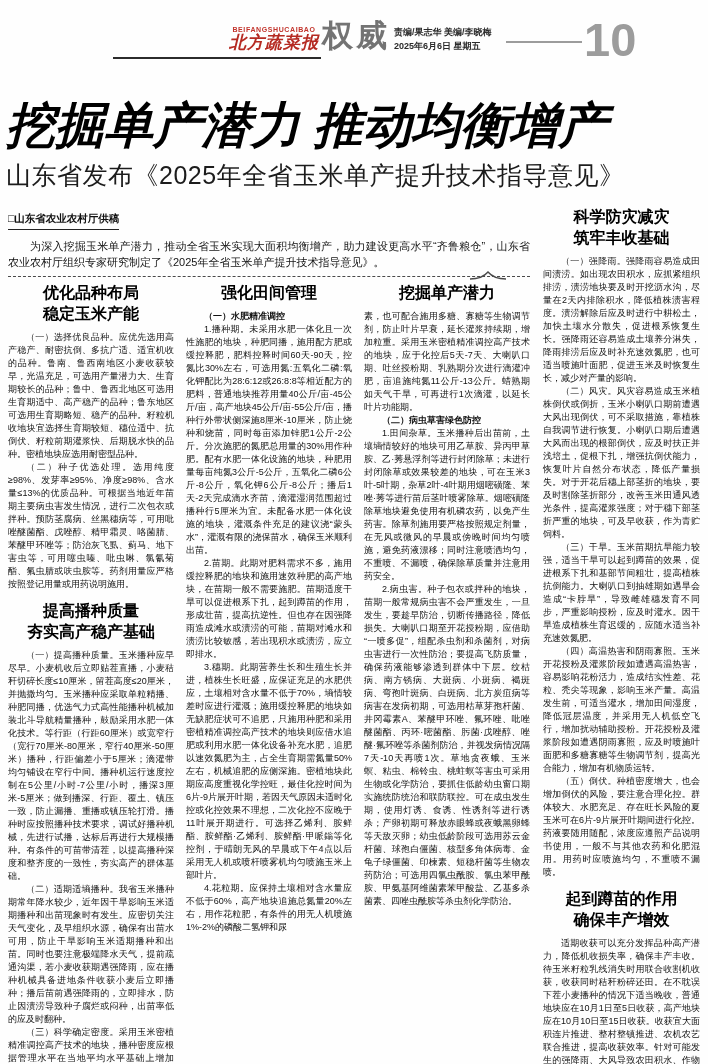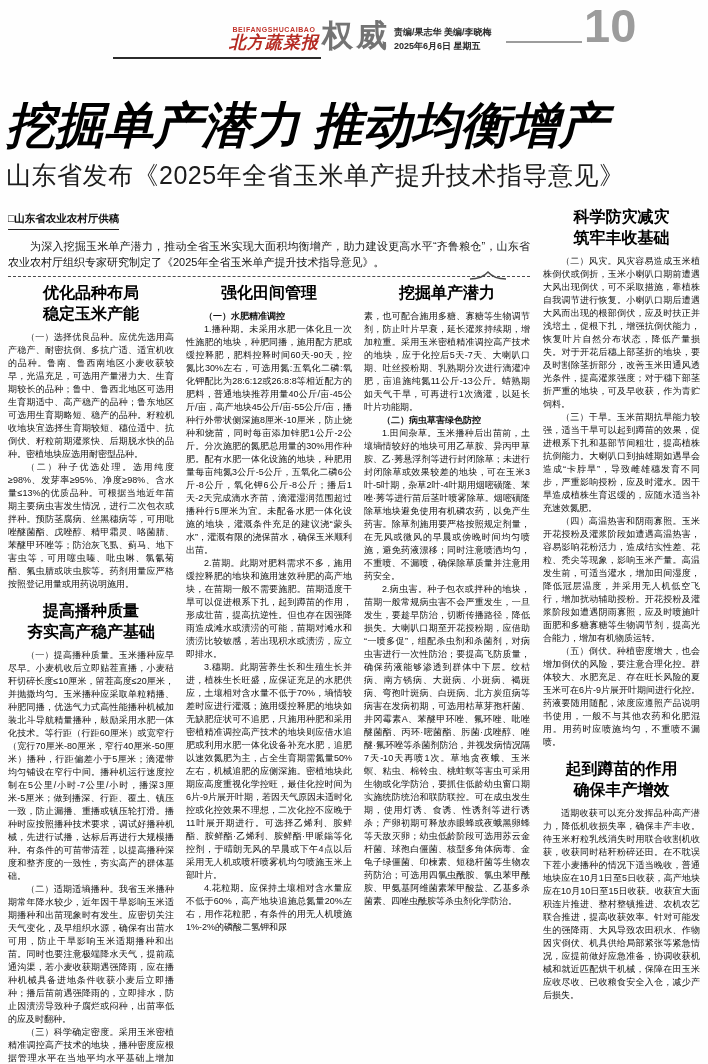--- a/index.html
+++ b/index.html
@@ -12,21 +12,21 @@
   
   .masthead{position:relative;height:94px;}
   .logo-block{position:absolute;left:113px;top:26px;width:208px;text-align:right;}
   .logo-inner{display:inline-block;text-align:center;padding-right:2px;}
   .logo-en{font-size:7px;letter-spacing:.6px;color:#c2342c;font-weight:bold;line-height:1;}
   .logo-cn{font-size:17px;color:#b52a22;font-weight:bold;font-style:italic;line-height:1.2;letter-spacing:1px;}
   .logo-underline{position:absolute;left:0;bottom:-6px;width:208px;height:2px;background:#2b2b2b;}
   .authority{position:absolute;left:322px;top:20px;font-size:31px;font-weight:bold;color:#737373;letter-spacing:3px;line-height:1;}
   .edition-info{position:absolute;left:394px;top:26px;font-size:9px;font-weight:bold;color:#2a2a2a;line-height:1.55;white-space:nowrap;}
   .header-rule{position:absolute;left:506px;top:41px;width:76px;height:2px;background:#9c9c9c;}
-  .page-number{position:absolute;left:584px;top:2px;font-size:47px;font-weight:bold;color:#9c9c9c;line-height:1;}
+  .page-number{position:absolute;left:584px;top:16px;font-size:47px;font-weight:bold;color:#9c9c9c;line-height:1;}
   
   .headline{margin:4px 6px 0;font-size:49px;font-weight:900;color:#000000;letter-spacing:0px;line-height:1.12;white-space:nowrap;font-style:italic;}
   .deck{margin:6px 6px 0;font-size:25px;font-weight:500;color:#1c1c1c;letter-spacing:.5px;white-space:nowrap;}
   
   .main{display:flex;gap:13px;padding:16px 8px 0;}
   .left-area{flex:0 0 522px;width:522px;}
   .byline{display:inline-block;font-size:10.5px;font-weight:bold;color:#111;border-bottom:1.5px solid #222;padding-bottom:3px;}
   .lead{margin:8px 0 6px;font-size:11px;line-height:16px;text-indent:2em;text-align:justify;color:#151515;}
   .divider{position:relative;border-top:1.6px dashed #4a4a4a;margin:4px 0 2px;}
   .divider svg{position:absolute;right:22px;top:-8px;}
@@ -113,20 +113,21 @@
         </div>
 
       </div>
     </div>
 
     <div class="col right-col">
       <h3 class="sec top">
         <div>科学防灾减灾</div>
         <div>筑牢丰收基础</div>
       </h3>
+      <p>（一）强降雨。强降雨容易造成田间渍涝。如出现农田积水，应抓紧组织排涝，渍涝地块要及时开挖沥水沟，尽量在2天内排除积水，降低植株渍害程度。渍涝解除后应及时进行中耕松土，加快土壤水分散失，促进根系恢复生长。强降雨还容易造成土壤养分淋失，降雨排涝后应及时补充速效氮肥，也可适当喷施叶面肥，促进玉米及时恢复生长，减少对产量的影响。</p>
       <p>（二）风灾。风灾容易造成玉米植株倒伏或倒折，玉米小喇叭口期前遭遇大风出现倒伏，可不采取措施，靠植株自我调节进行恢复。小喇叭口期后遭遇大风而出现的根部倒伏，应及时扶正并浅培土，促根下扎，增强抗倒伏能力，恢复叶片自然分布状态，降低产量损失。对于开花后穗上部茎折的地块，要及时割除茎折部分，改善玉米田通风透光条件，提高灌浆强度；对于穗下部茎折严重的地块，可及早收获，作为青贮饲料。</p>
       <p>（三）干旱。玉米苗期抗旱能力较强，适当干旱可以起到蹲苗的效果，促进根系下扎和基部节间粗壮，提高植株抗倒能力。大喇叭口到抽雄期如遇旱会造成“卡脖旱”，导致雌雄穗发育不同步，严重影响授粉，应及时灌水。因干旱造成植株生育迟缓的，应随水适当补充速效氮肥。</p>
       <p>（四）高温热害和阴雨寡照。玉米开花授粉及灌浆阶段如遭遇高温热害，容易影响花粉活力，造成结实性差、花粒、秃尖等现象，影响玉米产量。高温发生前，可适当灌水，增加田间湿度，降低冠层温度，并采用无人机低空飞行，增加扰动辅助授粉。开花授粉及灌浆阶段如遭遇阴雨寡照，应及时喷施叶面肥和多糖寡糖等生物调节剂，提高光合能力，增加有机物质运转。</p>
       <p>（五）倒伏。种植密度增大，也会增加倒伏的风险，要注意合理化控。群体较大、水肥充足、存在旺长风险的夏玉米可在6片-9片展开叶期间进行化控。药液要随用随配，浓度应遵照产品说明书使用，一般不与其他农药和化肥混用。用药时应喷施均匀，不重喷不漏喷。</p>
       <h3 class="sec">
         <div>起到蹲苗的作用</div>
         <div>确保丰产增效</div>
       </h3>
       <p>适期收获可以充分发挥品种高产潜力，降低机收损失率，确保丰产丰收。待玉米籽粒乳线消失时用联合收割机收获，收获同时秸秆粉碎还田。在不耽误下茬小麦播种的情况下适当晚收，普通地块应在10月1日至5日收获，高产地块应在10月10日至15日收获。收获宜大面积连片推进、整村整镇推进、农机农艺联合推进，提高收获效率。针对可能发生的强降雨、大风导致农田积水、作物因灾倒伏、机具供给局部紧张等紧急情况，应提前做好应急准备，协调收获机械和就近匹配烘干机械，保障在田玉米应收尽收、已收粮食安全入仓，减少产后损失。</p>
     </div>

